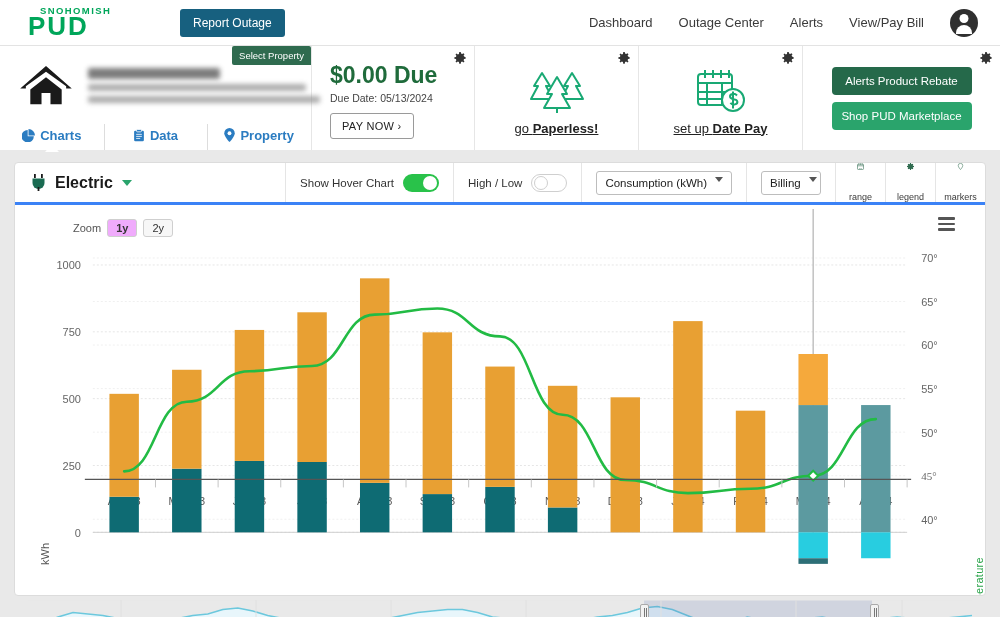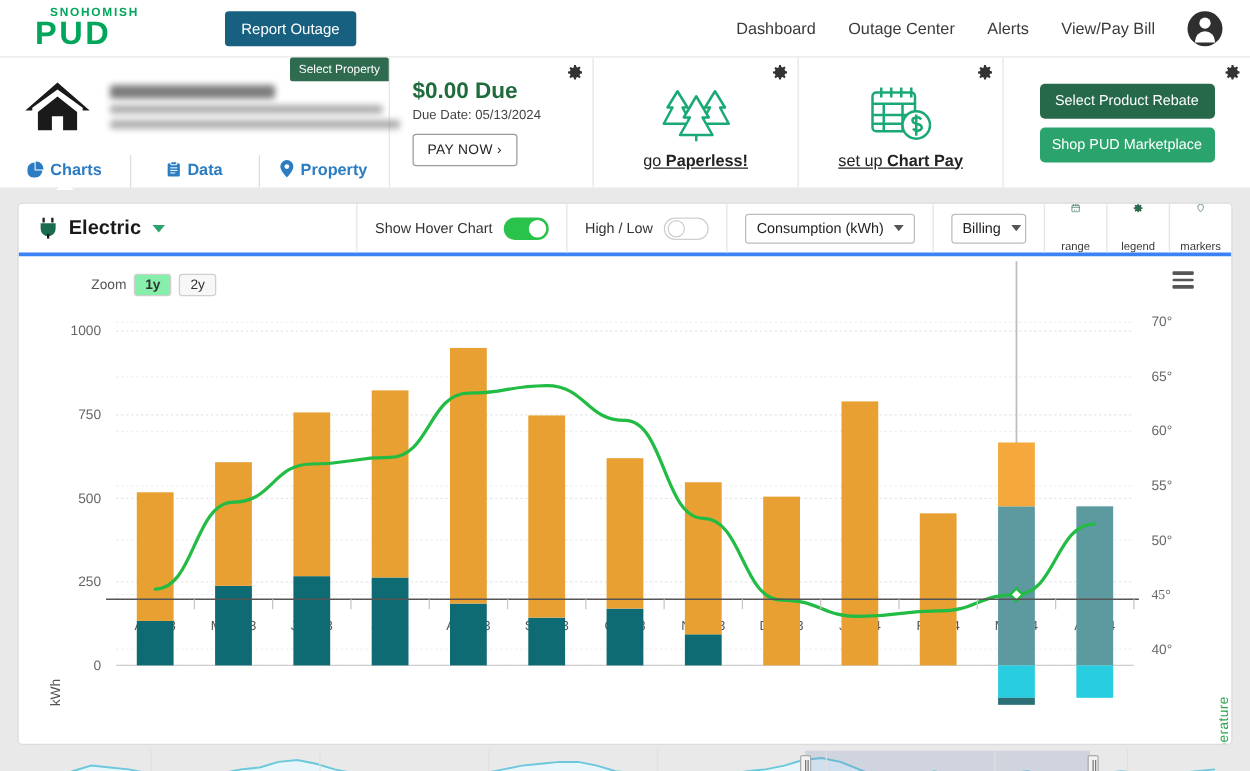--- a/index.html
+++ b/index.html
@@ -94,21 +94,21 @@
     height: 26px; width: 1px; background: #ddd;
   }
   .prop-tab.active::after {
     content: ""; position: absolute; bottom: -9px; left: 50%;
     transform: translateX(-50%);
     border-left: 7px solid transparent; border-right: 7px solid transparent;
     border-bottom: 8px solid #fff;
   }
 
   .cell-bill { width: 163px; padding: 16px 0 0 18px; }
-  .bill-amt { font-size: 18px; font-weight: bold; color: #1f6b3b; }
+  .bill-amt { font-size: 23px; font-weight: bold; color: #1f6b3b; }
   .bill-date { font-size: 10.5px; color: #444; margin-top: 3px; }
   .paynow {
     margin-top: 9px; background: #fff; border: 1px solid #9a9a9a;
     font-size: 11px; color: #222; padding: 6px 11px; border-radius: 3px;
     cursor: pointer; letter-spacing: .3px;
   }
 
   .cell-promo {
     width: 164px; display: flex; flex-direction: column;
     align-items: center; justify-content: center; gap: 6px; padding-top: 6px;
@@ -165,21 +165,21 @@
     position: absolute; top: 2px; width: 14px; height: 14px;
     border-radius: 50%; background: #fff;
   }
   .toggle.on { background: #29c24a; }
   .toggle.on .knob { right: 2px; }
   .toggle.off { background: #fff; border: 1px solid #cfcfcf; }
   .toggle.off .knob { left: 2px; background: #fff; border: 1px solid #cfcfcf; top: 1px; }
   .sel {
     border: 1px solid #bdbdbd; border-radius: 3px; background: #fff;
     font-size: 11.5px; color: #222; padding: 5px 8px; cursor: pointer;
-    display: flex; align-items: center; gap: 8px; white-space: nowrap;
+    display: flex; align-items: flex-start; gap: 8px; white-space: nowrap;
   }
   .sel .chev {
     width: 0; height: 0; border-left: 4px solid transparent;
     border-right: 4px solid transparent; border-top: 5px solid #555;
   }
   .tb-icon {
     width: 50px; border-left: 1px solid #e5e5e5;
     display: flex; flex-direction: column; align-items: center;
     justify-content: center; gap: 3px; cursor: pointer;
     color: #2f6b4f; font-size: 9px;
@@ -189,21 +189,21 @@
   .chart-body { position: relative; height: 391px; }
   .zoom-ctl {
     position: absolute; left: 58px; top: 14px;
     display: flex; align-items: center; gap: 6px;
     font-size: 11px; color: #555; z-index: 5;
   }
   .zoom-btn {
     border: 1px solid #cfcfcf; background: #f7f7f7; border-radius: 3px;
     font-size: 11px; padding: 2px 8px; cursor: pointer; color: #333;
   }
-  .zoom-btn.sel-on { font-weight: bold; background: #86efac; }
+  .zoom-btn.sel-on { font-weight: bold; background: #f0abfc; }
   .hamburger {
     position: absolute; right: 30px; top: 12px;
     width: 17px; cursor: pointer; z-index: 5;
   }
   .hamburger i {
     display: block; height: 2.5px; background: #555; margin-bottom: 3px;
     border-radius: 1px;
   }
 
   .plot { position: absolute; inset: 0; }
@@ -341,30 +341,30 @@
     <svg width="56" height="48" viewBox="0 0 56 48">
       <g fill="none" stroke="#19a974" stroke-width="2">
         <rect x="5" y="7" width="34" height="31" rx="3"></rect>
         <path d="M12 3 L12 11 M20 3 L20 11 M28 3 L28 11 M36 3 L36 11"></path>
         <path d="M5 16 L39 16 M14 16 L14 38 M29 16 L29 38 M5 25 L39 25 M5 32 L39 32"></path>
         <circle cx="40" cy="33" r="11" fill="#fff"></circle>
         <path d="M44 28.5c-1.2-1.3-3-1.9-4.6-1.5-1.7.4-2.6 1.7-2.3 3 .3 1.4 2 1.9 3.6 2.2 1.7.3 3.3.8 3.6 2.2.3 1.3-.6 2.6-2.3 3-1.7.4-3.5-.2-4.6-1.5M40 24.5 L40 41.5"></path>
       </g>
     </svg>
     <div class="promo-label">
-      <span>set up </span><b>Chart Pay</b>
+      <span>set up </span><b>Date Pay</b>
     </div>
   </div>
 
   <div class="acct-cell cell-actions">
     <svg class="gear" viewBox="0 0 16 16">
       <path d="M8 5.2a2.8 2.8 0 100 5.6 2.8 2.8 0 000-5.6zm0 1.6a1.2 1.2 0 110 2.4 1.2 1.2 0 010-2.4z" fill="#333"></path>
       <path d="M7 0h2l.4 2.1 1.5.6L12.6 1.5l1.4 1.4-1.2 1.7.6 1.5L15.5 7v2l-2.1.4-.6 1.5 1.2 1.7-1.4 1.4-1.7-1.2-1.5.6L9 15.5H7l-.4-2.1-1.5-.6-1.7 1.2-1.4-1.4 1.2-1.7-.6-1.5L.5 9V7l2.1-.4.6-1.5L2 3.4 3.4 2l1.7 1.2 1.5-.6z" fill="#333"></path>
     </svg>
-    <button class="act-btn act-dark">Select Product Rebate</button>
+    <button class="act-btn act-dark">Alerts Product Rebate</button>
     <button class="act-btn act-light">Shop PUD Marketplace</button>
   </div>
 </div>
 
 <div class="panel-wrap">
 <div class="panel">
 
   <div class="chart-toolbar">
     <div class="tb-title">
       <svg width="15" height="17" viewBox="0 0 15 17">

